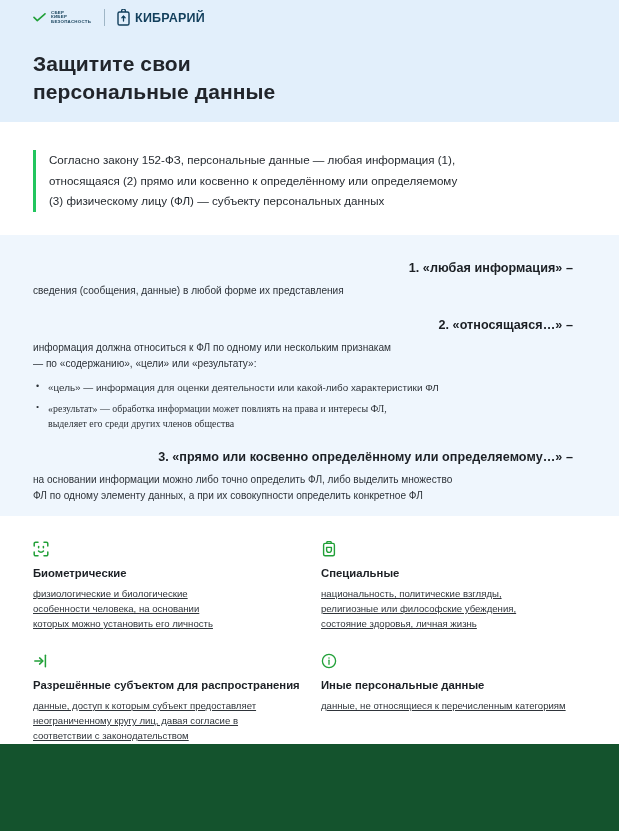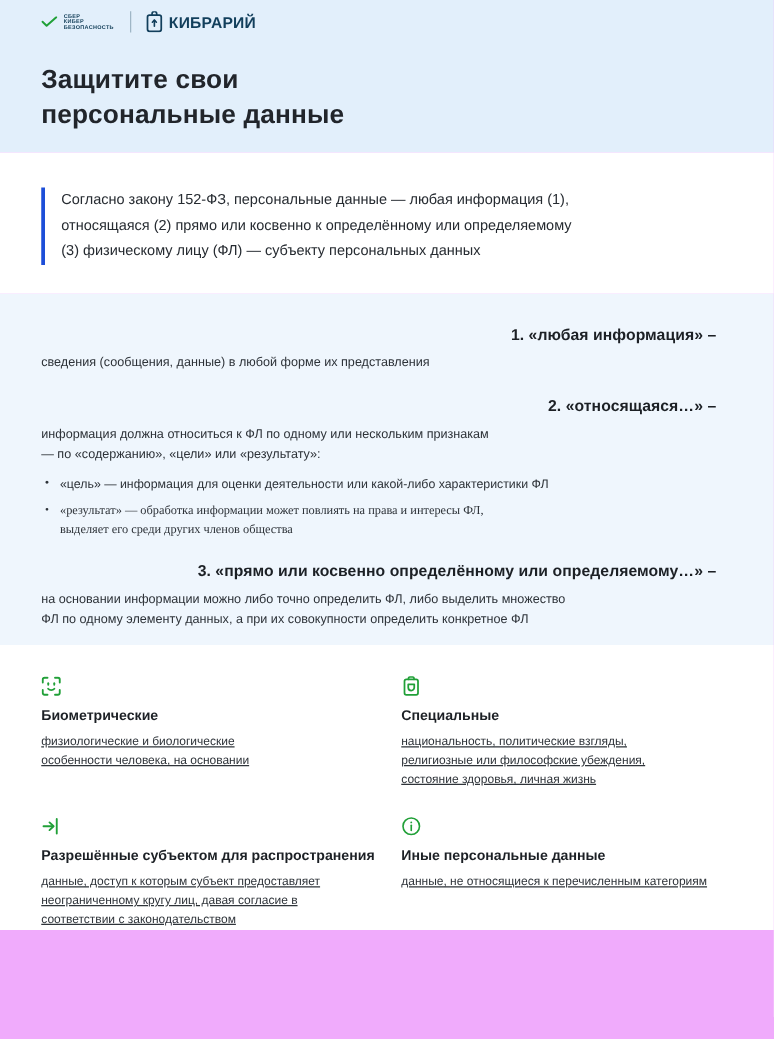--- a/index.html
+++ b/index.html
@@ -11,21 +11,21 @@
     height: 831px;
     background: #ffffff;
     font-family: "Liberation Sans", "DejaVu Sans", sans-serif;
     color: #1a1a1a;
     overflow: hidden;
   }
   .page {
     position: relative;
     width: 619px;
     height: 831px;
-    background: #f0abfc;
+    background: #14532d;
   }
 
   
   .header-band {
     background: #e2effb;
     padding: 0 0 30px 0;
     height: 122px;
     box-sizing: border-box;
   }
   .logo-bar {
@@ -99,21 +99,21 @@
 
   
   .quote-band {
     background: #ffffff;
     height: 113px;
     box-sizing: border-box;
     padding: 28px 0 0 0;
   }
   .quote {
     margin-left: 33px;
-    border-left: 3px solid #1d4ed8;
+    border-left: 3px solid #22c55e;
     padding-left: 13px;
     max-width: 525px;
     font-size: 11.6px;
     line-height: 1.77;
     color: #262b31;
   }
 
   
   .defs-band {
     background: #eff6fd;
@@ -300,20 +300,21 @@
             <path d="M5 14.8 H2.6 a1.4 1.4 0 0 1 -1.4-1.4 V11"></path>
             <path d="M5.6 5.6 v1.2"></path>
             <path d="M10.4 5.6 v1.2"></path>
             <path d="M5.5 10 a3.3 3.3 0 0 0 5 0"></path>
           </g>
         </svg>
         <div class="cat-title">Биометрические</div>
         <div class="cat-desc">
           <span>физиологические и биологические</span>
           <span>особенности человека, на основании</span>
+          <span>которых можно установить его личность</span>
         </div>
       </div>
 
       <div class="cat">
         <svg class="cat-icon" viewBox="0 0 16 16">
           <g fill="none" stroke="#21a038" stroke-width="1.4" stroke-linecap="round" stroke-linejoin="round">
             <rect x="2.6" y="2.4" width="10.8" height="12.4" rx="1.5"></rect>
             <path d="M5.8 2.4 V1.6 a1.1 1.1 0 0 1 1.1-1.1 h2.2 a1.1 1.1 0 0 1 1.1 1.1 v0.8"></path>
             <path d="M5.6 6.4 h4.8 v2.6 a2.4 2.4 0 0 1 -2.4 2.4 a2.4 2.4 0 0 1 -2.4 -2.4 Z"></path>
           </g>

